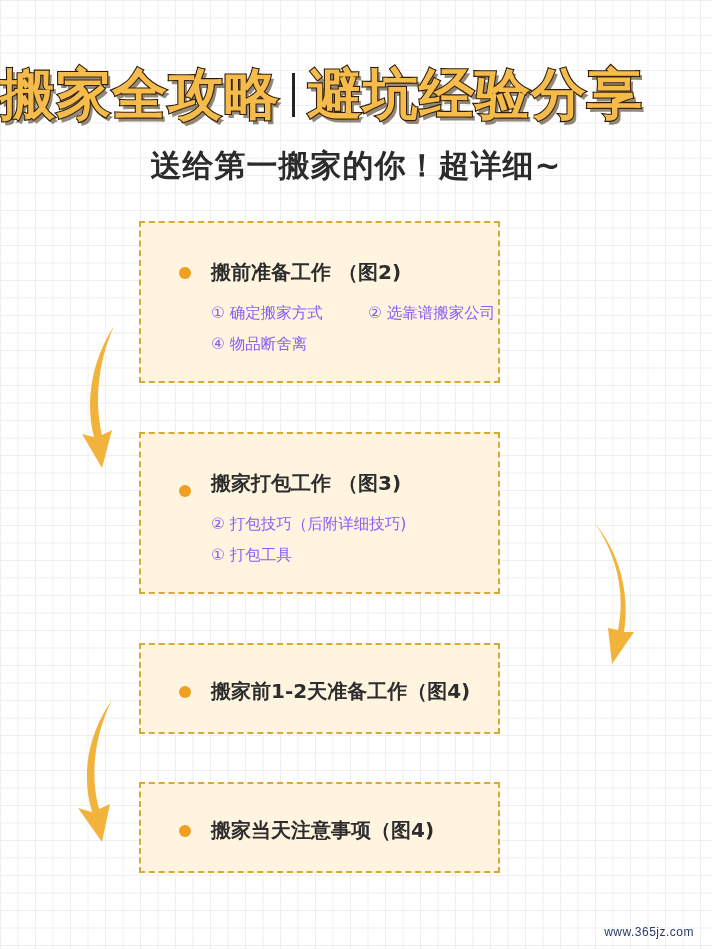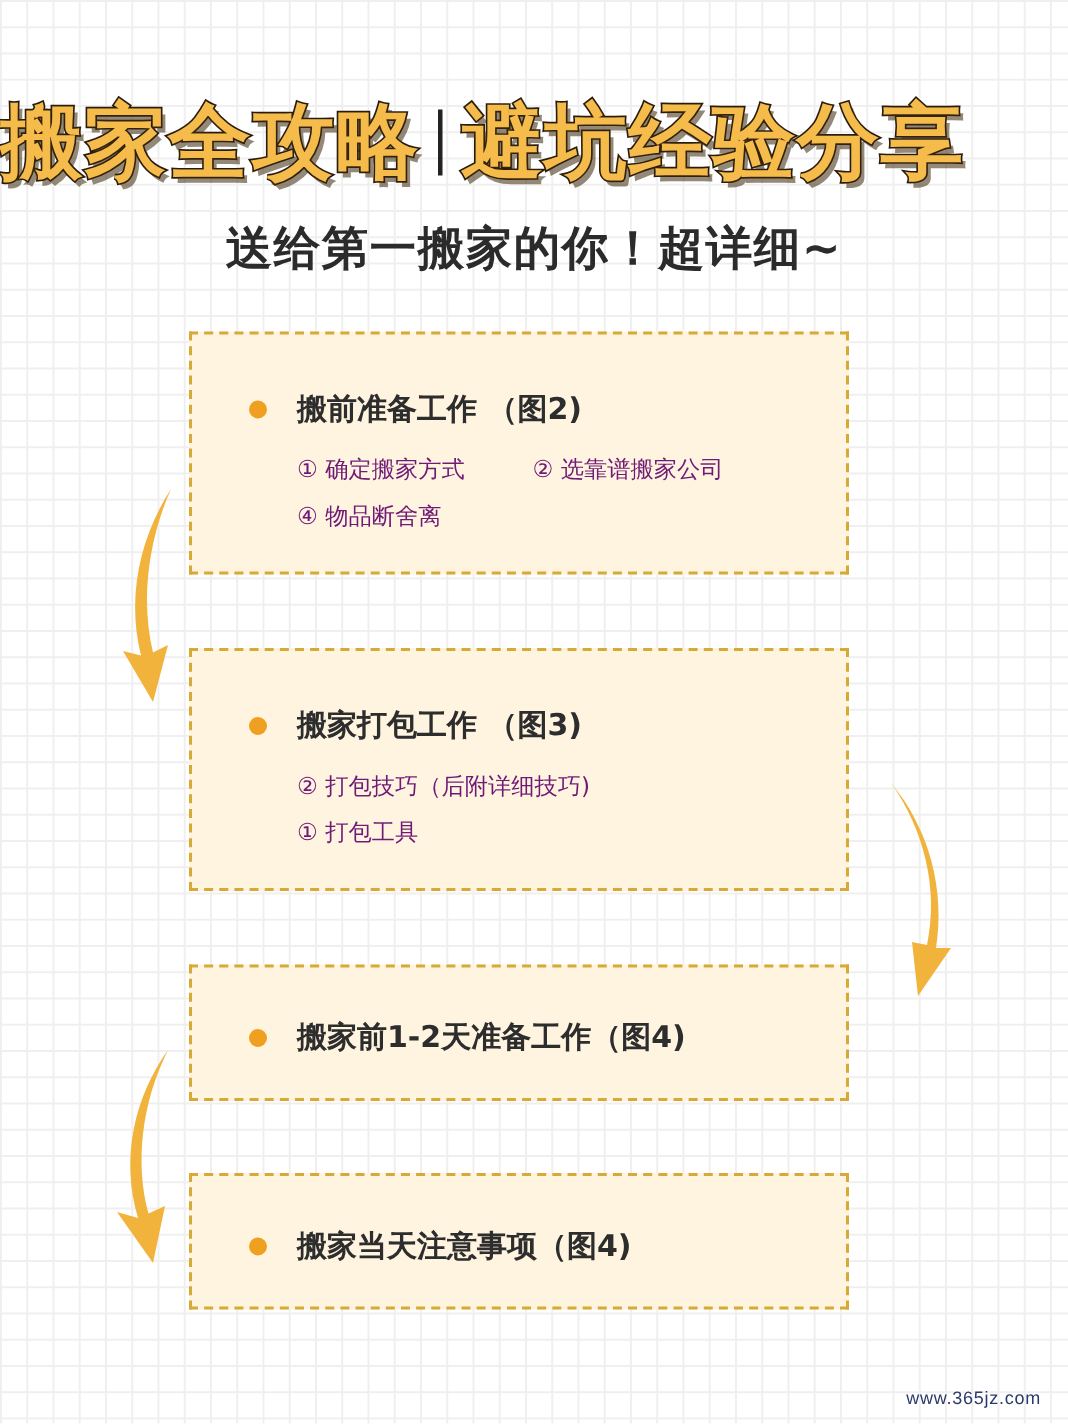--- a/index.html
+++ b/index.html
@@ -25,33 +25,33 @@
   }
   .title .sep {
     display: inline-block; width: 3px; height: 44px; background: #222;
     margin: 0 12px 0 12px; vertical-align: -4px;
   }
   .subtitle {
     position: absolute; left: 0; top: 145px; width: 712px; text-align: center;
     font-size: 31px; font-weight: bold; color: #2b2b2b; letter-spacing: 1px;
   }
   .card {
-    position: absolute; left: 126px; width: 440px;
+    position: absolute; left: 139px; width: 361px;
     background: #FFF4E0; border: 2px dashed #D7A935; box-sizing: border-box;
   }
   .card .head {
     position: absolute; left: 38px; display: flex; align-items: center;
     font-size: 20px; font-weight: bold; color: #2d2d2d; white-space: nowrap;
   }
   .card .dot {
     width: 12px; height: 12px; border-radius: 50%; background: #F0A020;
     margin-right: 20px; flex-shrink: 0;
   }
   .card .subs {
-    position: absolute; left: 70px; font-size: 15.5px; color: #701a75;
+    position: absolute; left: 70px; font-size: 15.5px; color: #8b5cf6;
     display: grid; row-gap: 10px; white-space: nowrap;
   }
   .card .subs.two { grid-template-columns: 157px auto; }
   .arrow { position: absolute; }
   .watermark {
     position: absolute; right: 18px; bottom: 10px; font-size: 12px;
     font-family: Liberation Sans, sans-serif; color: #2b3a6b; letter-spacing: 0.5px;
   }
 </style>
 </head>
@@ -69,21 +69,21 @@
     <span>搬前准备工作 （图2)</span>
   </div>
   <div class="subs two" style="top:80px;">
     <span>① 确定搬家方式</span>
     <span>② 选靠谱搬家公司</span>
     <span>④ 物品断舍离</span>
   </div>
 </div>
 
 <div class="card" style="top:432px;height:162px;">
-  <div class="head" style="top:36px;">
+  <div class="head" style="top:36px;align-items:flex-end;">
     <span class="dot"></span>
     <span>搬家打包工作 （图3)</span>
   </div>
   <div class="subs" style="top:80px;">
     <span>② 打包技巧（后附详细技巧)</span>
     <span>① 打包工具</span>
   </div>
 </div>
 
 <div class="card" style="top:643px;height:91px;">

